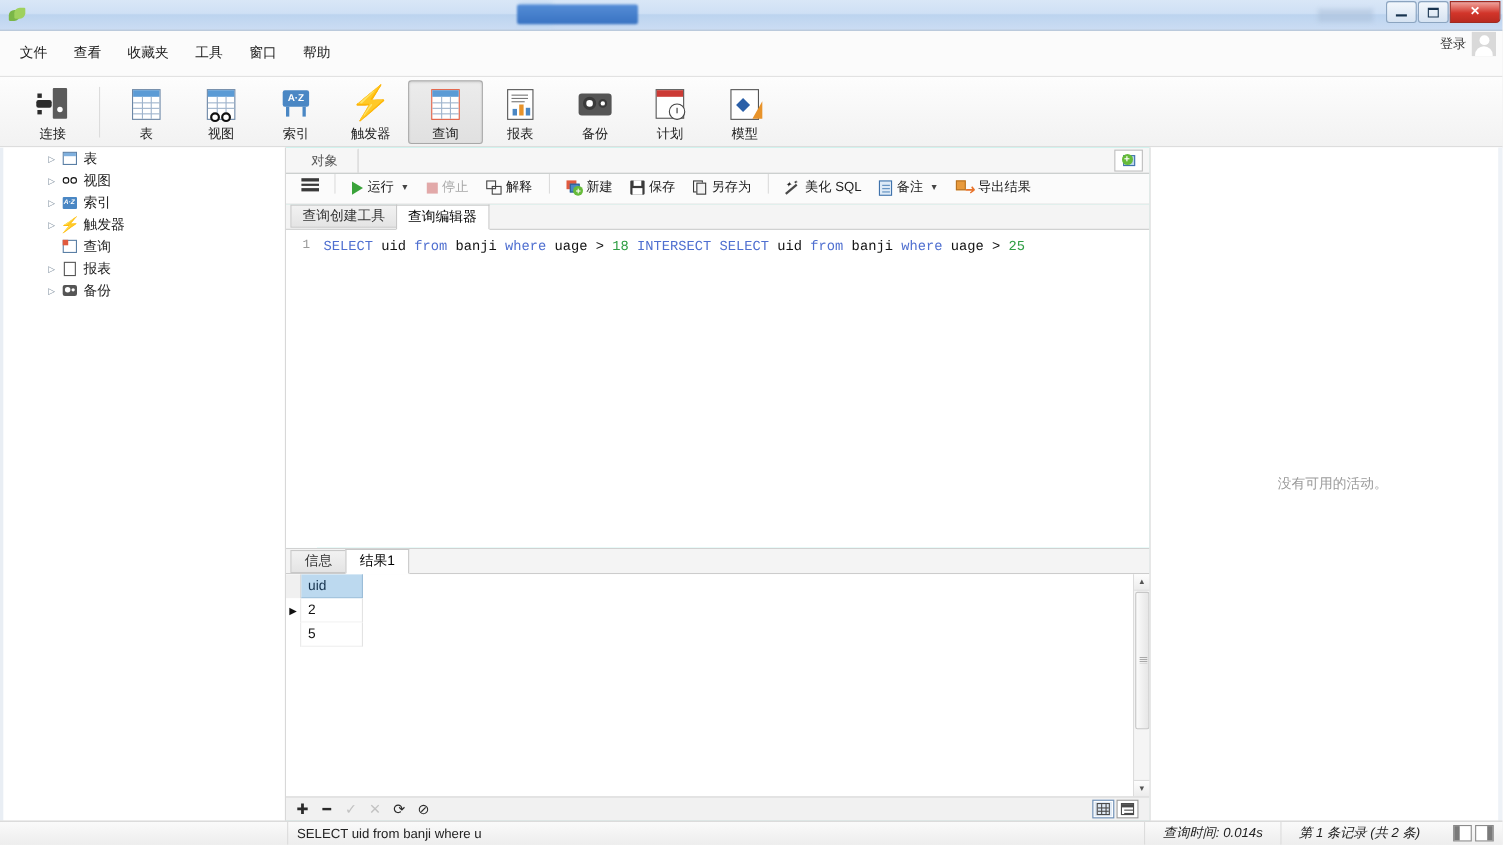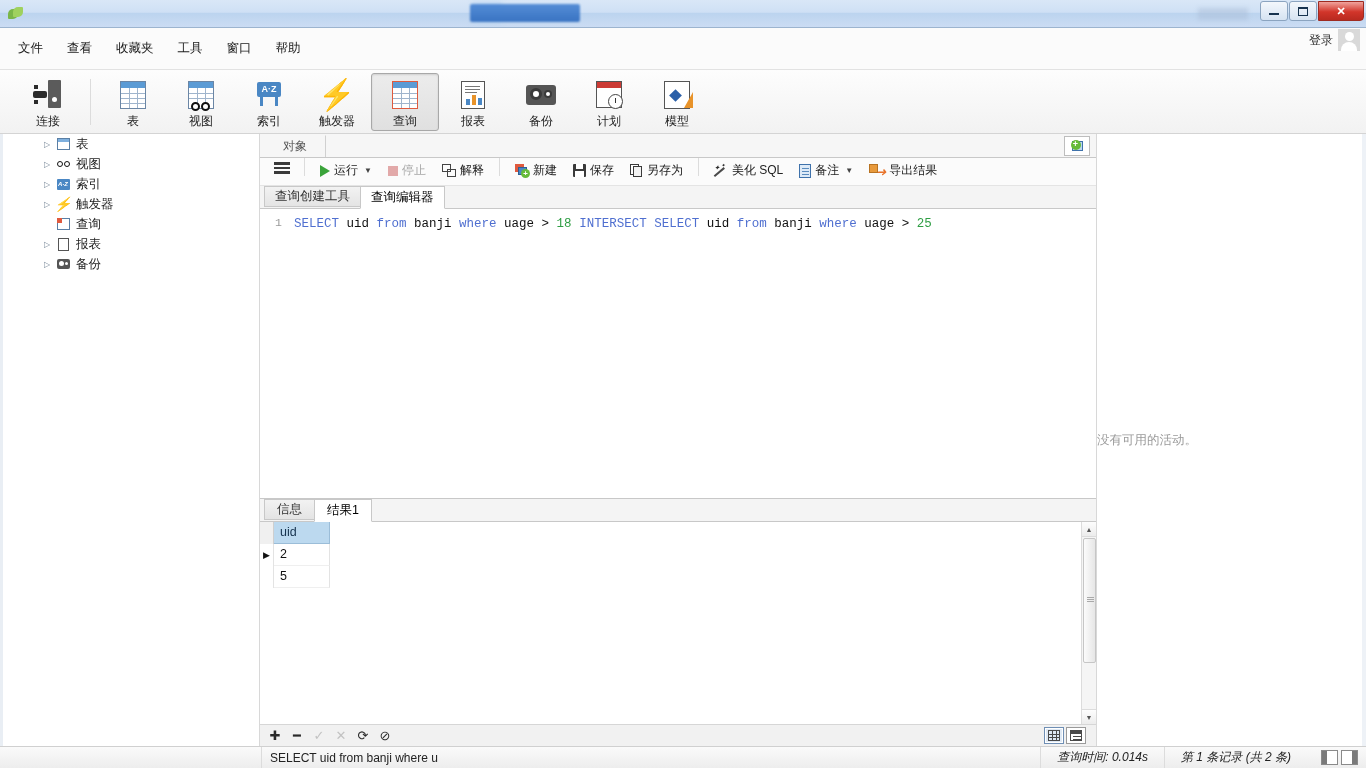--- a/index.html
+++ b/index.html
@@ -299,21 +299,21 @@
     white-space:pre; line-height:16px; color:#111;
   }
   .kw { color:#4f6fd0; }
   .num { color:#2f9e44; }
   .id { color:#111; }
 
   .results {
     height: 248px; display:flex; flex-direction:column; background:#fff; flex:none;
     border-top:1px solid #c8c8c8;
   }
-  .rtabs { height:23px; background:#f4f4f4; border-bottom:1px solid #c8c8c8; display:flex; align-items:flex-start; padding-left:4px; flex:none; }
+  .rtabs { height:23px; background:#f4f4f4; border-bottom:1px solid #c8c8c8; display:flex; align-items:center; padding-left:4px; flex:none; }
   .rtab { height:21px; padding:0 12px; font-size:12.5px; color:#333;
     border:1px solid #c8c8c8; background:linear-gradient(to bottom,#f2f2f2,#e4e4e4);
     display:flex;align-items:center;margin-right:-1px;cursor:default; }
   .rtab.active { background:#fff; border-bottom-color:#fff; color:#000; height:23px; margin-bottom:-1px; }
 
   .gridwrap { flex:1; display:flex; min-height:0; position:relative; background:#fff; }
   .datagrid { flex:1; overflow:hidden; position:relative; }
   .dg-head {
     display:flex; height:22px;
   }
@@ -358,23 +358,23 @@
   .vtb { width:20px;height:17px;border:1px solid #9a9a9a; background:#fff; display:flex;align-items:center;justify-content:center; }
   .vtb.sel { background:#dfe9f4; border-color:#6f8fb5; box-shadow: inset 0 0 0 1px #fff; }
   .vtb .gi { width:12px;height:11px;border:1px solid #4a4a4a; position:relative; }
   .vtb .gi i{position:absolute;background:#4a4a4a;}
   .vtb .fi { width:12px;height:11px;border:1px solid #4a4a4a; position:relative; background:#fff;}
   .vtb .fi::before{content:'';position:absolute;left:0;right:0;top:0;height:3px;background:#4a4a4a;}
   .vtb .fi::after{content:'';position:absolute;left:2px;top:5px;width:8px;height:1px;background:#4a4a4a;box-shadow:0 3px 0 #4a4a4a;}
 
   
   .rightpanel {
-    width: 270px; background:#fff; border-left:1px solid #d8d8d8;
-    display:flex; align-items:center; 
-    flex:none; position:relative;
+    width: 321px; background:#fff; border-left:1px solid #d8d8d8;
+    display:flex; align-items:center; justify-content:center;
+    flex:none; position:relative;padding-left:11px;
   }
   .rp-text { color:#9a9a9a; font-size:12.5px; }
   .rp-scroll { position:absolute; right:0; top:0; bottom:0; width:4px; background:#eef2f7; }
 
   
   .statusbar {
     height: 22px; background:linear-gradient(to bottom,#fafafa,#ededed);
     border-top:1px solid #d0d0d0;
     display:flex; align-items:center; flex:none; position:relative;
   }

